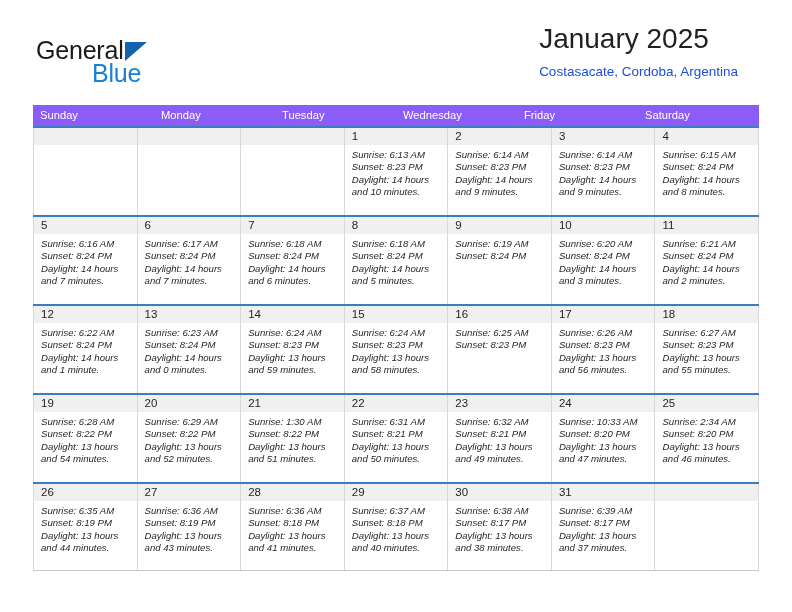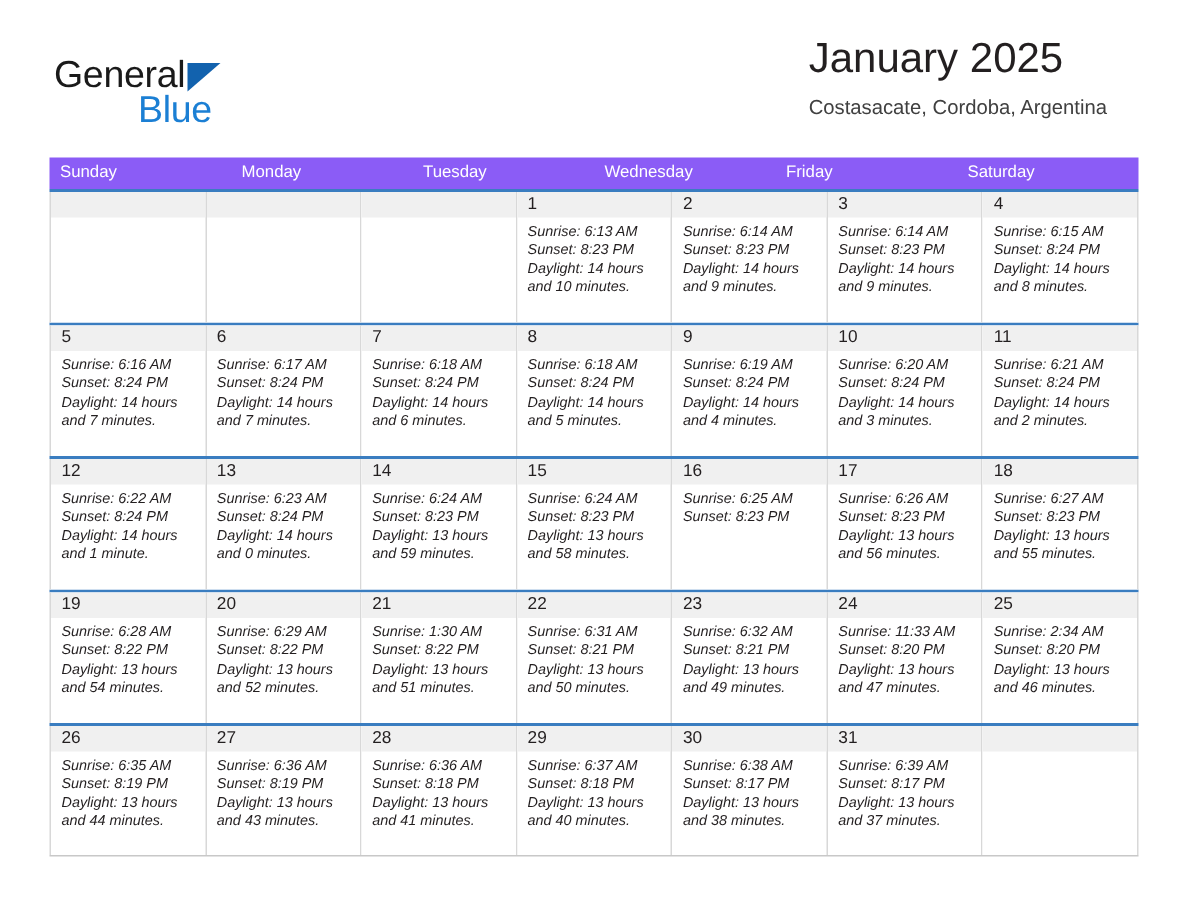--- a/index.html
+++ b/index.html
@@ -71,21 +71,21 @@
     text-align: left;
   }
   .cal-title {
     font-size: 28px;
     color: #231f20;
     line-height: 34px;
     white-space: nowrap;
   }
   .cal-subtitle {
     font-size: 13.5px;
-    color: #404040;
+    color: #1d4ed8;
     line-height: 20px;
     margin-top: 6px;
     white-space: nowrap;
   }
 
   
   .calendar {
     position: absolute;
     left: 33px;
     top: 105px;
@@ -264,21 +264,20 @@
               <div>Sunrise: 6:18 AM</div>
               <div>Sunset: 8:24 PM</div>
               <div class="daylight">Daylight: 14 hours and 5 minutes.</div>
             </div>
           </div>
           <div class="cell">
             <span class="daynum">9</span>
             <div class="info">
               <div>Sunrise: 6:19 AM</div>
               <div>Sunset: 8:24 PM</div>
-              <div class="daylight">Daylight: 14 hours and 4 minutes.</div>
             </div>
           </div>
           <div class="cell">
             <span class="daynum">10</span>
             <div class="info">
               <div>Sunrise: 6:20 AM</div>
               <div>Sunset: 8:24 PM</div>
               <div class="daylight">Daylight: 14 hours and 3 minutes.</div>
             </div>
           </div>
@@ -385,21 +384,21 @@
             <span class="daynum">23</span>
             <div class="info">
               <div>Sunrise: 6:32 AM</div>
               <div>Sunset: 8:21 PM</div>
               <div class="daylight">Daylight: 13 hours and 49 minutes.</div>
             </div>
           </div>
           <div class="cell">
             <span class="daynum">24</span>
             <div class="info">
-              <div>Sunrise: 11:33 AM</div>
+              <div>Sunrise: 10:33 AM</div>
               <div>Sunset: 8:20 PM</div>
               <div class="daylight">Daylight: 13 hours and 47 minutes.</div>
             </div>
           </div>
           <div class="cell">
             <span class="daynum">25</span>
             <div class="info">
               <div>Sunrise: 2:34 AM</div>
               <div>Sunset: 8:20 PM</div>
               <div class="daylight">Daylight: 13 hours and 46 minutes.</div>

